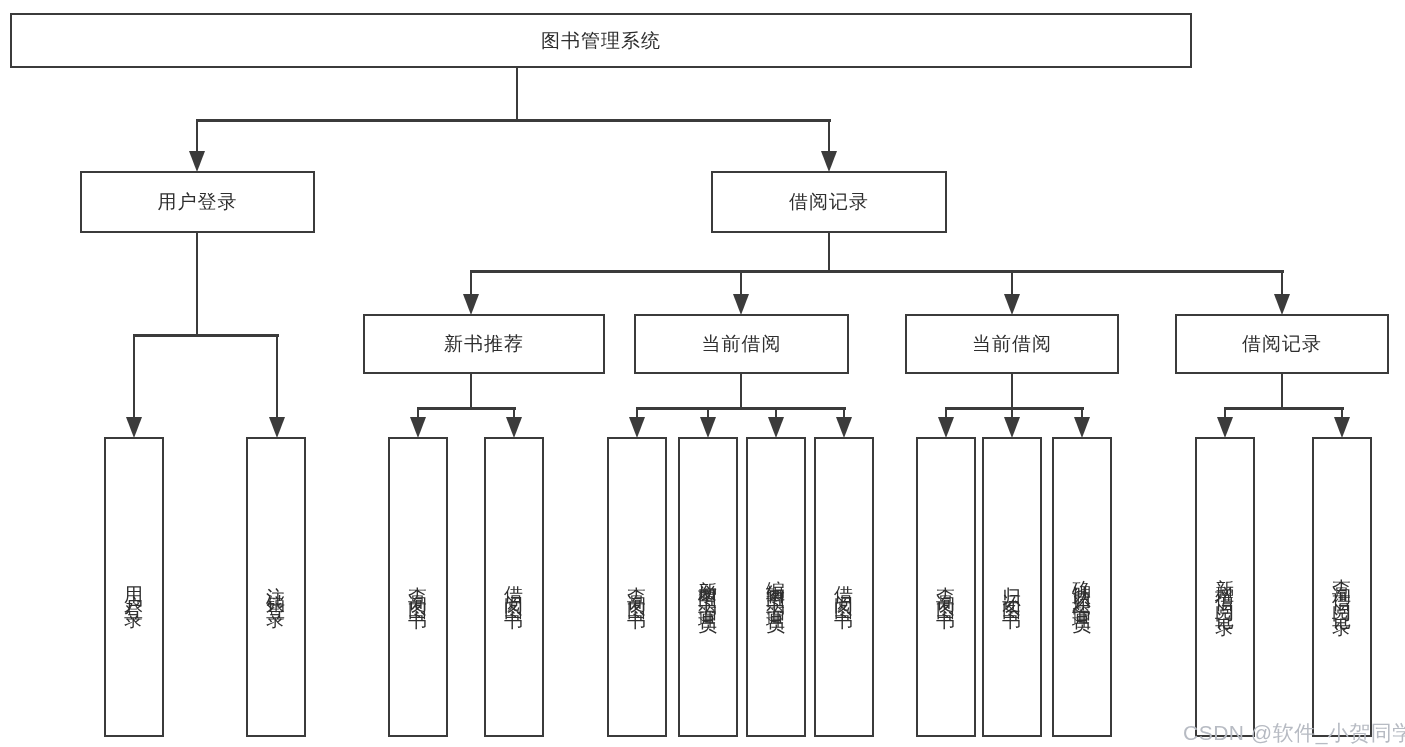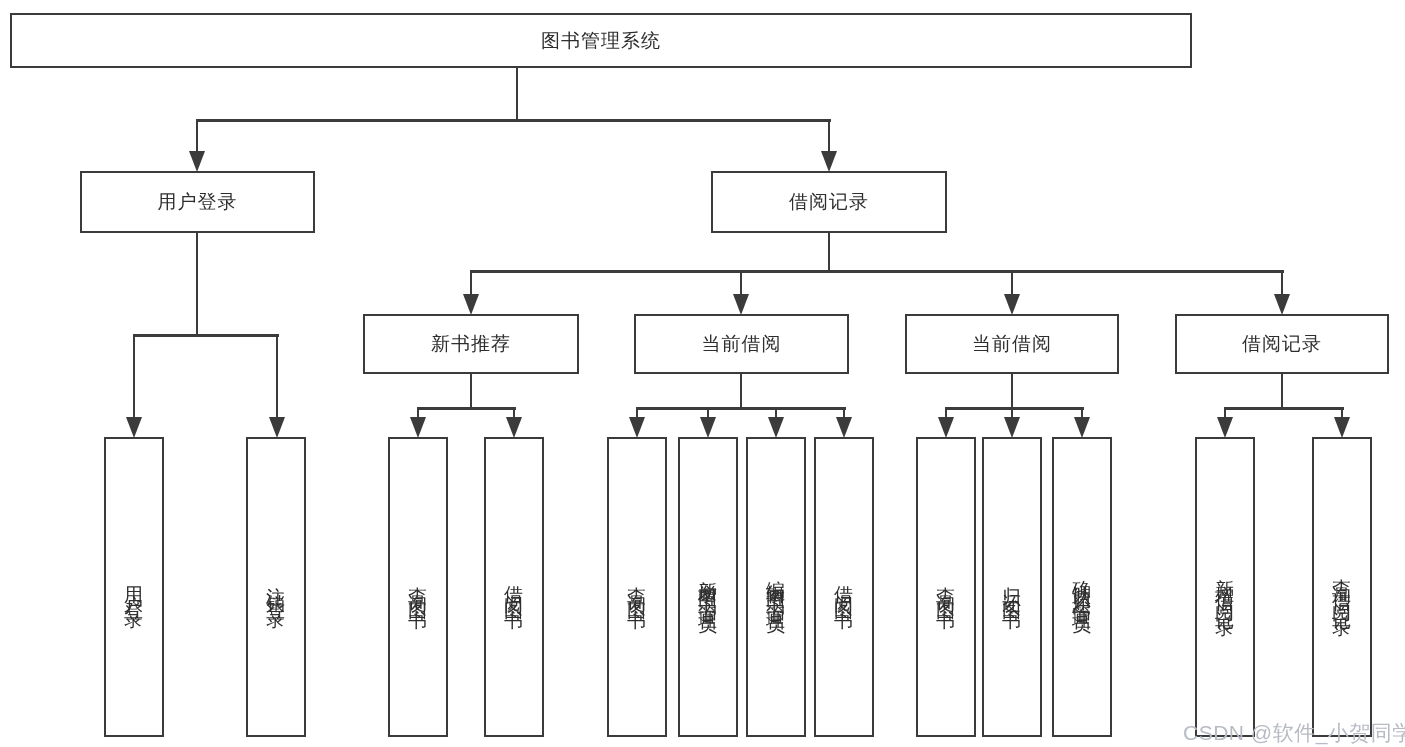--- a/index.html
+++ b/index.html
@@ -86,21 +86,21 @@
   <div class="hline" style="left:469.5px;top:270px;width:814px;"></div>
   <div class="vline" style="left:469.5px;top:272px;height:22px;"></div>
   <div class="arrow" style="left:471px;top:294px;"></div>
   <div class="vline" style="left:739.5px;top:272px;height:22px;"></div>
   <div class="arrow" style="left:741px;top:294px;"></div>
   <div class="vline" style="left:1010.5px;top:272px;height:22px;"></div>
   <div class="arrow" style="left:1012px;top:294px;"></div>
   <div class="vline" style="left:1280.5px;top:272px;height:22px;"></div>
   <div class="arrow" style="left:1282px;top:294px;"></div>
 
-  <div class="box" style="left:363px;top:314px;width:216px;height:60px;font-family:Liberation Mono, monospace;">
+  <div class="box" style="left:363px;top:314px;width:242px;height:60px;font-family:Liberation Mono, monospace;">
     <span class="lbl">新书推荐</span>
   </div>
   <div class="box" style="left:634px;top:314px;width:215px;height:60px;">
     <span class="lbl">当前借阅</span>
   </div>
   <div class="box" style="left:905px;top:314px;width:214px;height:60px;">
     <span class="lbl">当前借阅</span>
   </div>
   <div class="box" style="left:1175px;top:314px;width:214px;height:60px;">
     <span class="lbl">借阅记录</span>

